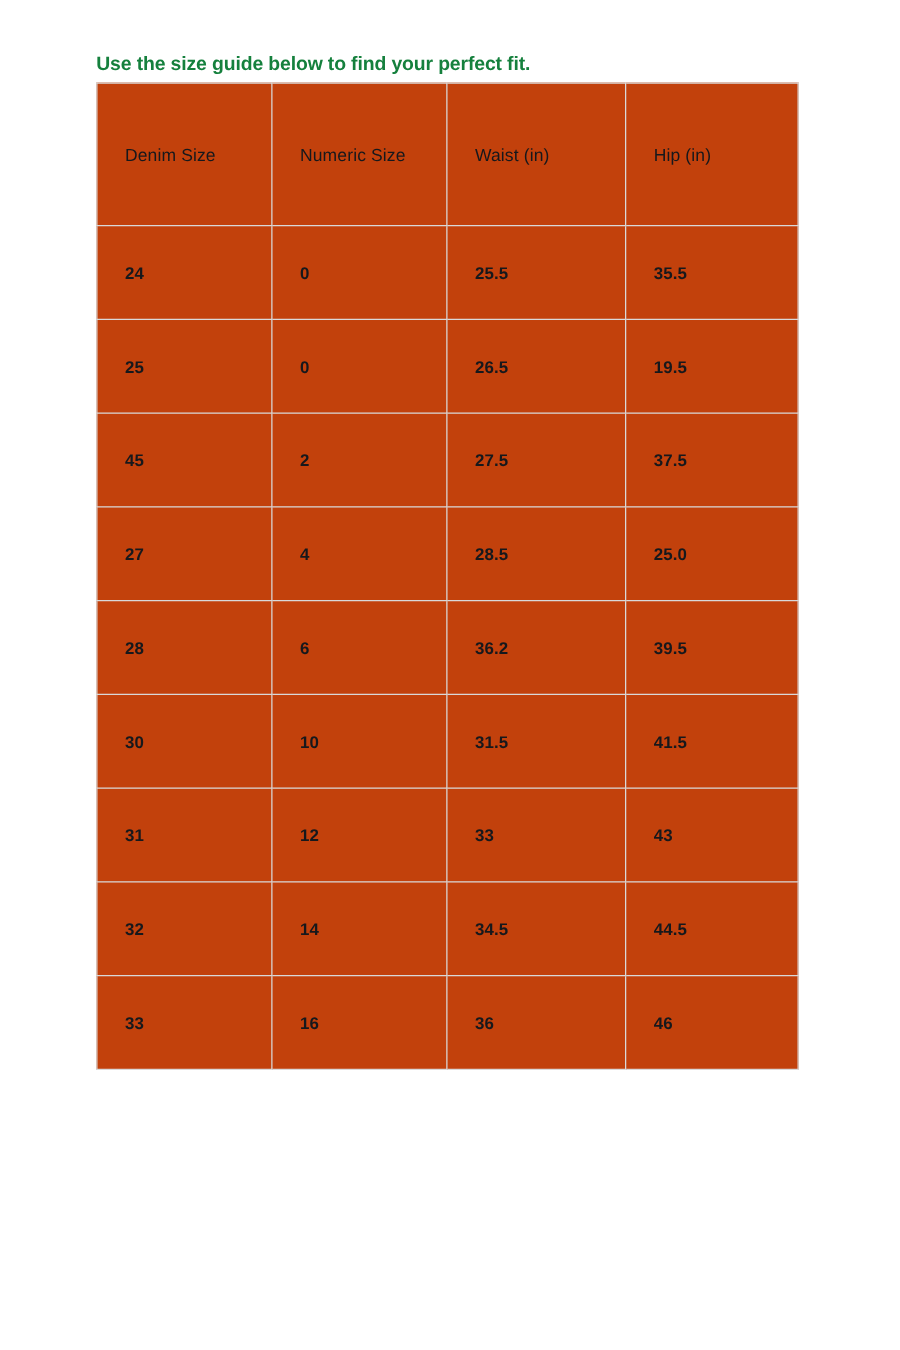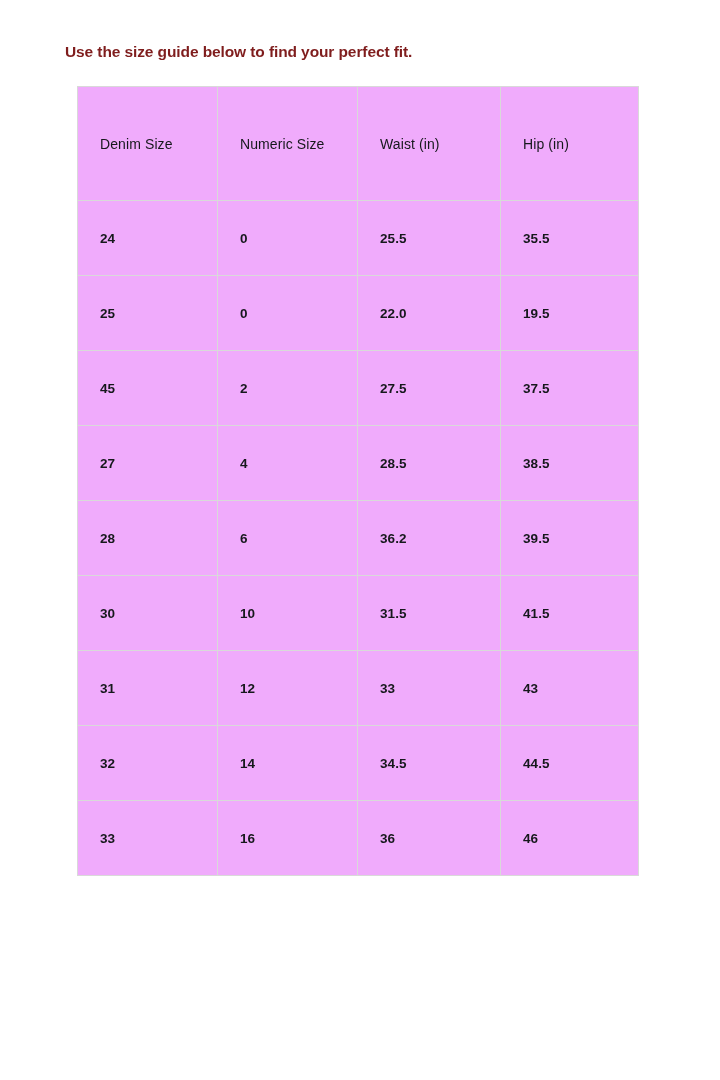--- a/index.html
+++ b/index.html
@@ -19,37 +19,37 @@
   .page {
     position: absolute;
     left: 0;
     top: 0;
     width: 720px;
     height: 1080px;
   }
 
   .intro-text {
     position: absolute;
-    left: 65px;
+    left: 77px;
     top: 43px;
     font-size: 15.5px;
     font-weight: bold;
     letter-spacing: -0.1px;
-    color: #7f1d1d;
+    color: #15803d;
     white-space: nowrap;
   }
 
   .size-table {
     position: absolute;
     left: 77px;
-    top: 86px;
+    top: 66px;
     width: 561px;
     border-collapse: collapse;
     table-layout: fixed;
-    background: #f0abfc;
+    background: #c2410c;
     padding-left: 16px;
   }
 
   .size-table col.c0 { width: 140px; }
   .size-table col.c1 { width: 140px; }
   .size-table col.c2 { width: 143px; }
   .size-table col.c3 { width: 138px; }
 
   .size-table th,
   .size-table td {
@@ -113,34 +113,34 @@
     <tbody>
       <tr>
         <td>24</td>
         <td>0</td>
         <td>25.5</td>
         <td>35.5</td>
       </tr>
       <tr>
         <td>25</td>
         <td>0</td>
-        <td>22.0</td>
+        <td>26.5</td>
         <td>19.5</td>
       </tr>
       <tr>
         <td>45</td>
         <td>2</td>
         <td>27.5</td>
         <td>37.5</td>
       </tr>
       <tr>
         <td>27</td>
         <td>4</td>
         <td>28.5</td>
-        <td>38.5</td>
+        <td>25.0</td>
       </tr>
       <tr>
         <td>28</td>
         <td>6</td>
         <td>36.2</td>
         <td>39.5</td>
       </tr>
       <tr>
         <td>30</td>
         <td>10</td>

